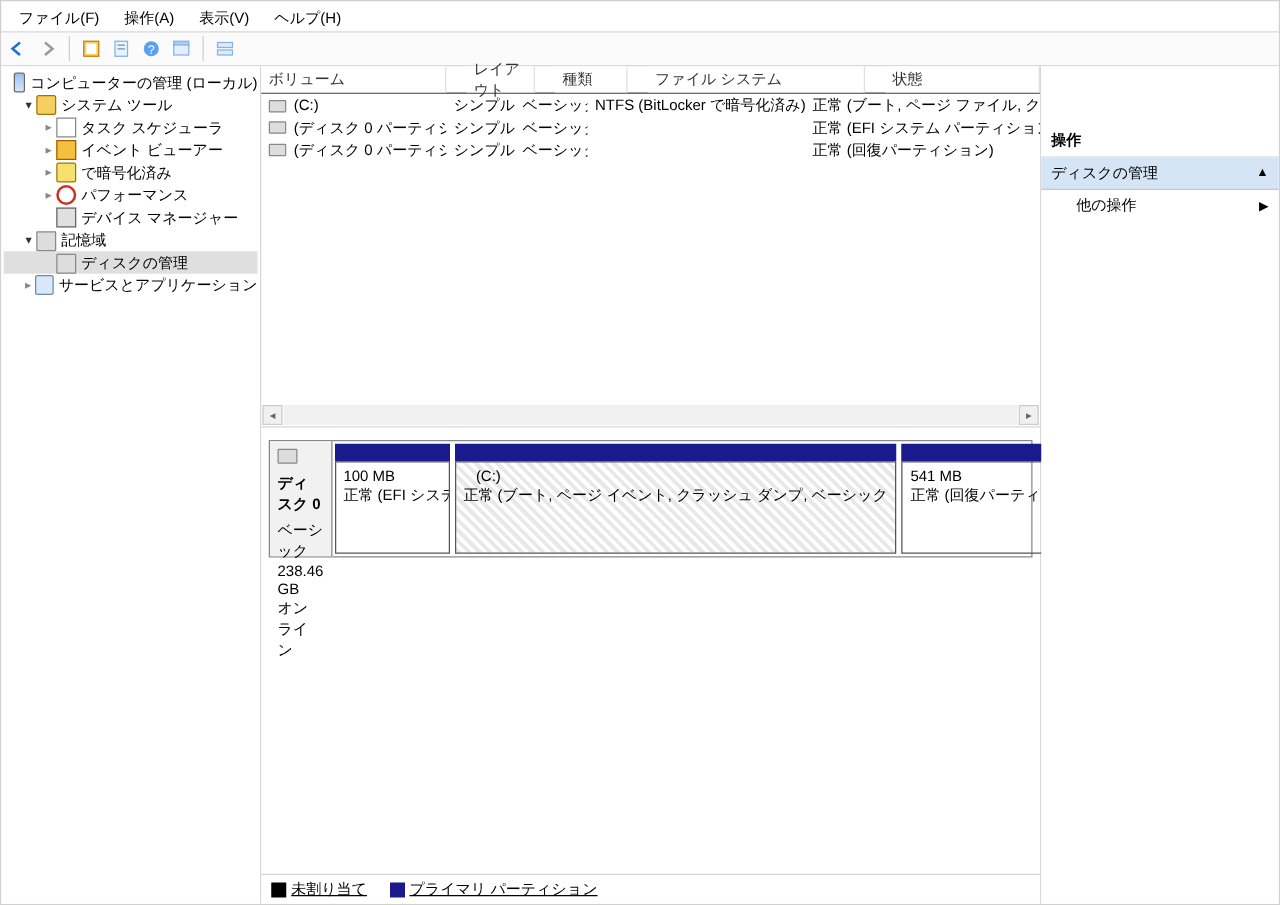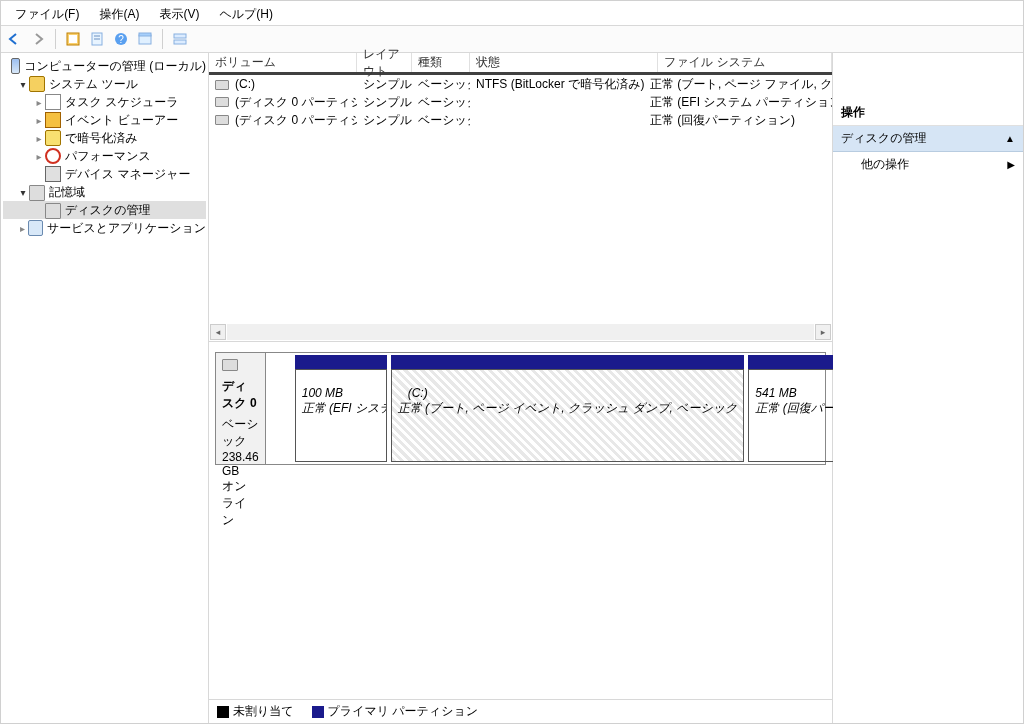--- a/index.html
+++ b/index.html
@@ -25,44 +25,44 @@
   .tree-node .arrow { width: 12px; text-align: center; color: #888; font-size: 10px; }
   .tree-node .arrow.exp { color: #333; }
   .tree-node .ticon { width: 16px; height: 16px; display: inline-block; margin-right: 4px; }
   .tree-node.sel { background: #dfdfdf; }
   .indent1 { padding-left: 14px; }
   .indent2 { padding-left: 30px; }
 
   .center-pane { flex: 1; display: flex; flex-direction: column; border-right: 1px solid #d8d8d8; min-width:0; }
   
   .vol-list { flex: 0 0 288px; display:flex; flex-direction:column; min-height:0;}
-  .vol-list .headers { display: flex; height: 22px; border-bottom: 3px solid #404040; }
+  .vol-list .headers { display: flex; height: 22px; border-bottom: 1px solid #404040; gap: 16px; }
   .hcell { border-right: 1px solid #e0e0e0; display: flex; align-items: center; padding: 0 6px; background: #fff; color:#333;}
   .vol-rows { flex:1; overflow:hidden; }
   .vol-row { display: flex; height: 18px; align-items: center; white-space:nowrap;}
   .vcell { padding: 0 6px; overflow: hidden; text-overflow: clip; white-space: nowrap; }
   .c-vol { width: 148px; } .c-lay { width: 55px; } .c-type { width: 58px; } .c-fs { width: 174px; } .c-stat { flex:1; }
   .disk-icon-sm {display:inline-block; width:14px; height:10px; background:#ddd; border:1px solid #888; border-radius:1px; margin-right:6px; vertical-align:middle;}
   .hscroll-area { height: 18px; display: flex; align-items: center; padding: 0 1px; }
   .hscroll-btn { width: 16px; height: 16px; background: #f0f0f0; border: 1px solid #ccc; display:flex;align-items:center;justify-content:center;font-size:9px;color:#666;}
   .hscroll-track { flex:1; height: 16px; background: #f0f0f0; margin: 0 1px; }
 
   
   .disk-view { flex:1; display:flex; flex-direction:column; border-top: 1px solid #d8d8d8; background:#fff; min-height:0;}
-  .disk-strip { display: flex; height: 113px; border: 1px solid #888; margin: 10px 6px 8px 6px; gap: 27px; }
+  .disk-strip { display: flex; height: 94px; border: 1px solid #888; margin: 10px 6px 8px 6px; }
   .disk-info { width: 98px; background: #f1f1f1; border-right: 1px solid #888; padding: 6px 6px; }
   .disk-info b { display:block; margin-bottom:4px;}
   .disk-info .disk-icon { display:inline-block; width:16px; height:12px; background:#ddd; border:1px solid #888; margin-bottom:4px; border-radius:1px;}
   .disk-parts { flex:1; display:flex; }
   .part { display:flex; flex-direction:column; margin: 2px; }
   .part .bar { height: 14px; background: #1a1a8c; }
-  .part .body { flex:1; border: 1px solid #555; padding: 16px 6px 4px 6px; font-size: 12px; white-space: nowrap; overflow:hidden;font-style:italic;}
+  .part .body { flex:1; border: 1px solid #555; padding: 4px 6px 4px 6px; font-size: 12px; white-space: nowrap; overflow:hidden;}
   .part.sel .body { background: repeating-linear-gradient(45deg, #e8e8e8 0 3px, #fff 3px 6px); }
   .disk-fill { flex:1; }
-  .legend { height: 24px; border-top: 1px solid #d8d8d8; display: flex; align-items: center; padding: 0 8px; gap: 8px;}
+  .legend { height: 24px; border-top: 1px solid #d8d8d8; display: flex; align-items: center; padding: 0 8px; gap: 8px; text-decoration: underline;}
   .legend .sw { width: 12px; height: 12px; display: inline-block; margin-right: 4px; vertical-align: middle;}
   .legend .sw.unalloc { background: #000; }
   .legend .sw.primary { background: #1a1a8c; }
   .legend .li { display:flex; align-items:center; margin-right: 10px; }
 
   
   .actions-pane { width: 190px; background: #fff; display:flex; flex-direction:column;}
   .actions-pane .ap-header { padding: 4px 8px; font-weight: bold; border-bottom: 1px solid #e0e0e0; margin-top: 47px; }
   .cat-header { background: #d6e5f5; padding: 4px 8px; display:flex; align-items:center; justify-content:space-between; border-bottom:1px solid #b8cce0;}
   .action-item { padding: 4px 8px 4px 28px; display:flex; align-items:center; justify-content:space-between;}
@@ -195,22 +195,22 @@
       </div>
     </div>
 
     <div class="center-pane">
 
       <div class="vol-list">
         <div class="headers">
           <div class="hcell c-vol">ボリューム</div>
           <div class="hcell c-lay">レイアウト</div>
           <div class="hcell c-type">種類</div>
+          <div class="hcell c-fs">ファイル システム</div>
           <div class="hcell c-stat">状態</div>
-          <div class="hcell c-fs">ファイル システム</div>
         </div>
         <div class="vol-rows">
           <div class="vol-row">
             <div class="vcell c-vol"><span class="disk-icon-sm"></span><span>(C:)</span></div>
             <div class="vcell c-lay">シンプル</div>
             <div class="vcell c-type">ベーシック</div>
             <div class="vcell c-fs">NTFS (BitLocker で暗号化済み)</div>
             <div class="vcell c-stat">正常 (ブート, ページ ファイル, クラッシュ</div>
           </div>
           <div class="vol-row">

